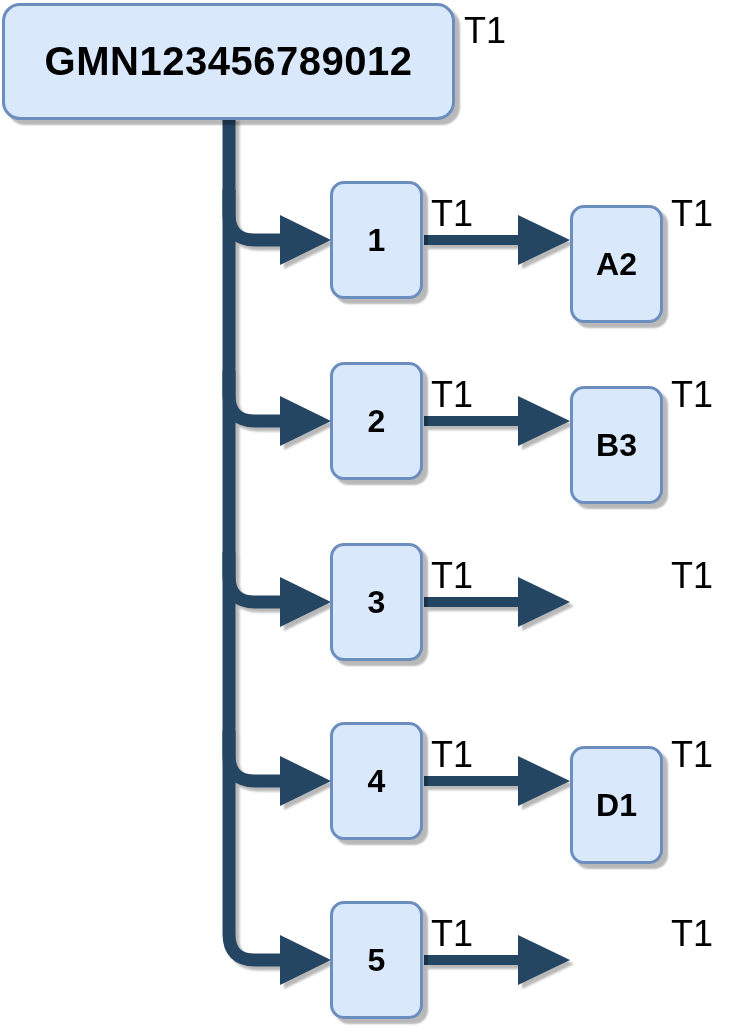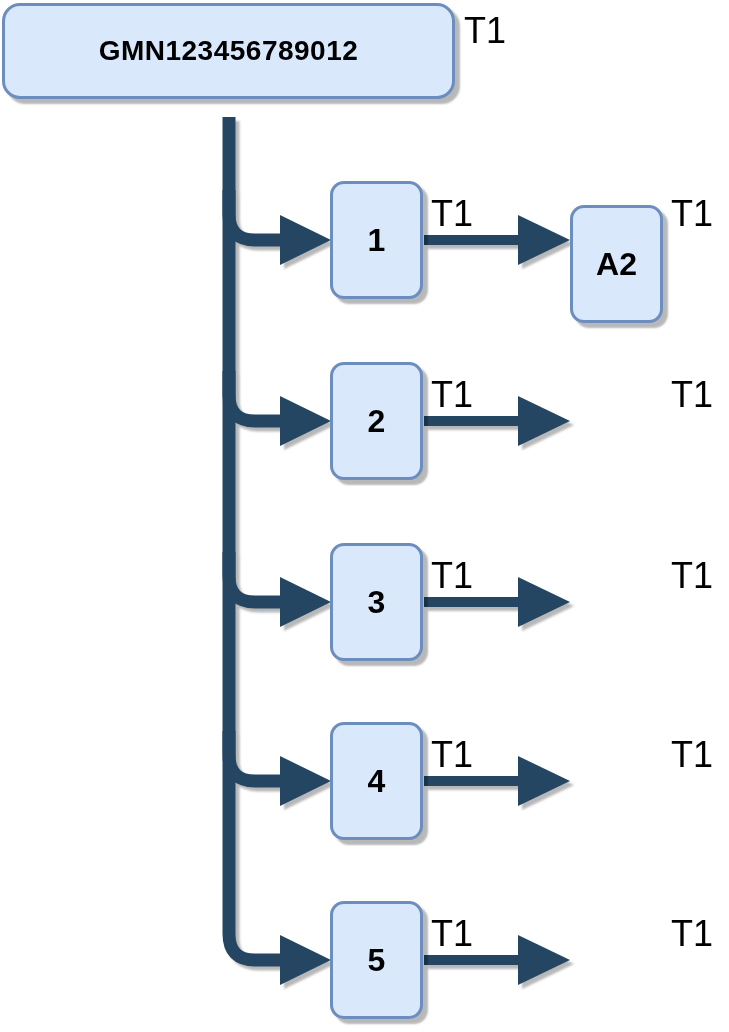--- a/index.html
+++ b/index.html
@@ -29,23 +29,23 @@
     border: 3px solid var(--node-border, #6c8ebf);
     display: flex;
     align-items: center;
     justify-content: center;
     font-weight: bold;
     color: var(--label-text, #000000);
     box-shadow: 5px 5px 2px rgba(0,0,0,0.28);
   }
   .node.root {
     left: 2px; top: 3px;
-    width: 453px; height: 96px;
+    width: 453px; height: 117px;
     border-radius: 18px;
-    font-size: 28px;
+    font-size: 40px;
     letter-spacing: 0.5px;
   }
   .row {
     position: absolute;
     left: 0;
     width: 729px; height: 118px;
   }
   .row .node {
     top: 0;
     width: 93px; height: 118px;
@@ -112,32 +112,34 @@
   <div class="row row-0">
     <div class="node src">1</div>
     <span class="tag src-tag">T1</span>
     <div class="node tgt">A2</div>
     <span class="tag tgt-tag">T1</span>
   </div>
 
   <div class="row row-1">
     <div class="node src">2</div>
     <span class="tag src-tag">T1</span>
+    <div class="node tgt">B3</div>
     <span class="tag tgt-tag">T1</span>
   </div>
 
   <div class="row row-2">
     <div class="node src">3</div>
     <span class="tag src-tag">T1</span>
     <span class="tag tgt-tag">T1</span>
   </div>
 
   <div class="row row-3">
     <div class="node src">4</div>
     <span class="tag src-tag">T1</span>
+    <div class="node tgt">D1</div>
     <span class="tag tgt-tag">T1</span>
   </div>
 
   <div class="row row-4">
     <div class="node src">5</div>
     <span class="tag src-tag">T1</span>
     <span class="tag tgt-tag">T1</span>
   </div>
 
 </div>

